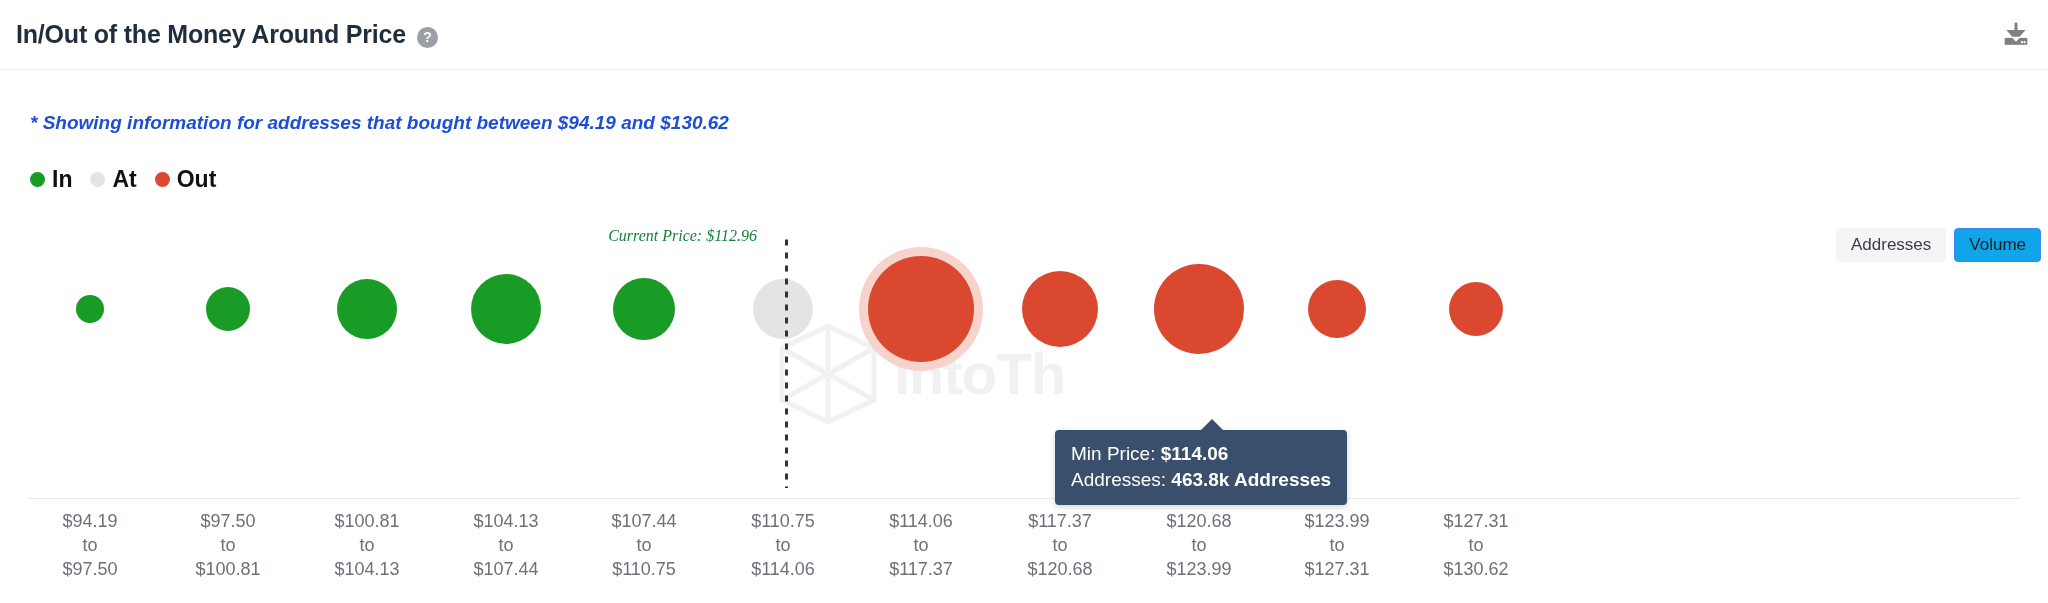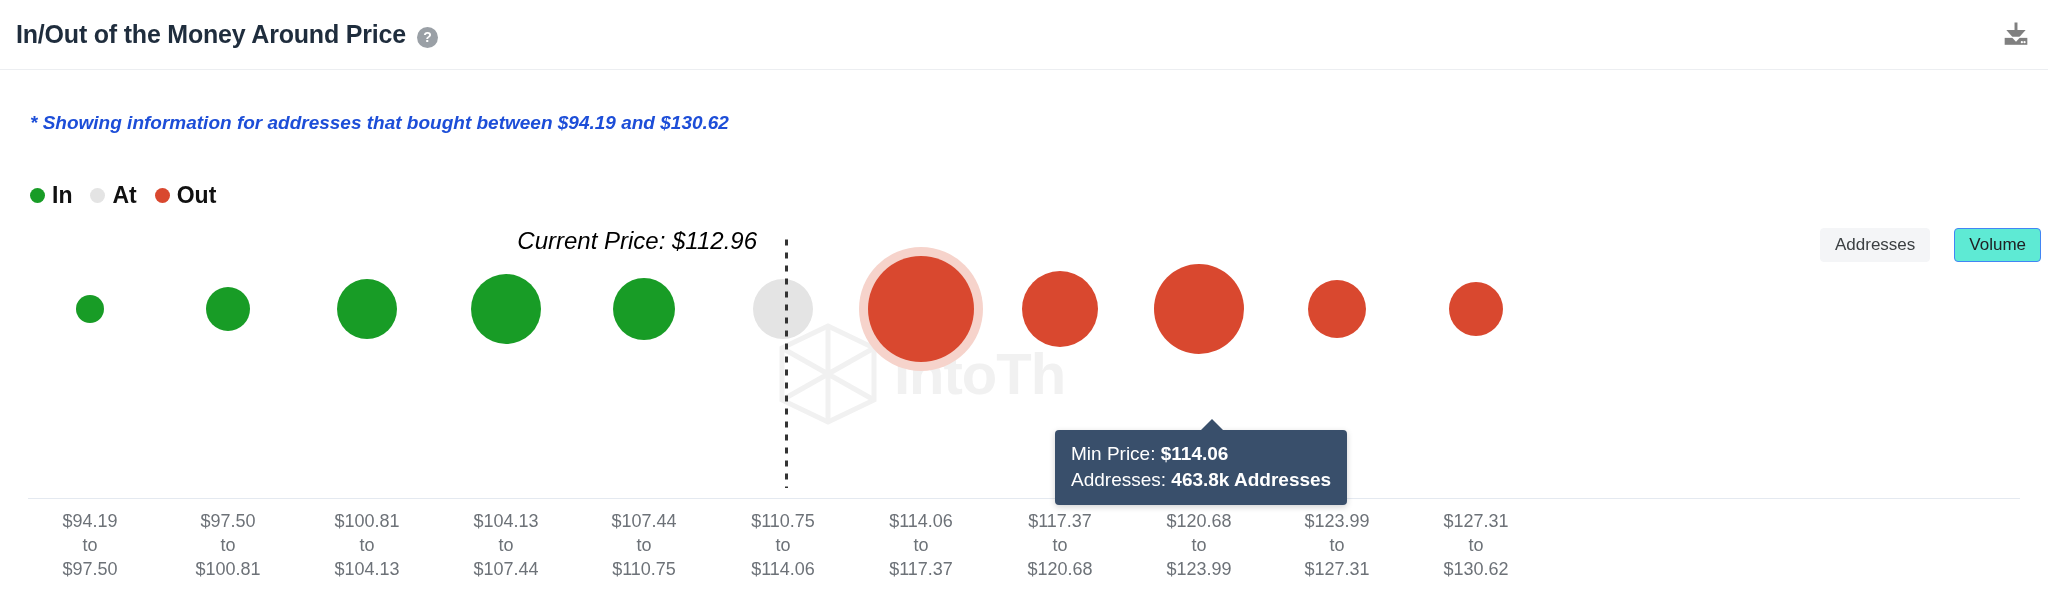--- a/index.html
+++ b/index.html
@@ -77,21 +77,20 @@
   }
 
   
   .legend {
     position: absolute;
     left: 30px;
     top: 168px;
     display: flex;
     align-items: center;
     gap: 18px;
-    margin-top: 16px;
   }
   .legend-item {
     display: flex;
     align-items: center;
     gap: 7px;
     cursor: pointer;
   }
   .legend-dot {
     width: 15px;
     height: 15px;
@@ -105,36 +104,36 @@
     line-height: 1;
   }
 
   
   .toggle-group {
     position: absolute;
     right: 16px;
     top: 228px;
     display: flex;
     align-items: center;
-    gap: 24px;
+    gap: 8px;
   }
   .toggle-btn {
     font-family: "Liberation Sans", sans-serif;
     font-size: 17px;
     color: #3c4043;
     background: #f4f5f7;
     border: 1px solid #f4f5f7;
     border-radius: 4px;
     padding: 7px 14px 8px 14px;
     cursor: pointer;
     line-height: 1;
     white-space: nowrap;
   }
   .toggle-btn.active {
-    background: #5eead4;
+    background: #0ea5e9;
     border: 1px solid #4285f4;
     color: #202124;
   }
 
   
   .plot {
     position: absolute;
     left: 0;
     top: 270px;
     width: 2048px;
@@ -168,26 +167,27 @@
     width: 3px;
     top: -32px;
     height: 250px;
     background-image: linear-gradient(to bottom, #333333 50%, rgba(255,255,255,0) 0%);
     background-position: left;
     background-size: 3px 13px;
     background-repeat: repeat-y;
   }
   .price-label {
     position: absolute;
-    font-size: 24px;
+    font-size: 16px;
     font-style: italic;
-    color: #000000;
+    color: #15803d;
     white-space: nowrap;
     top: -43px;
     transform: translateX(-100%);
+    font-family: Liberation Serif, serif;
   }
 
   
   .watermark {
     position: absolute;
     left: 772px;
     top: 52px;
     display: flex;
     align-items: center;
     gap: 10px;

